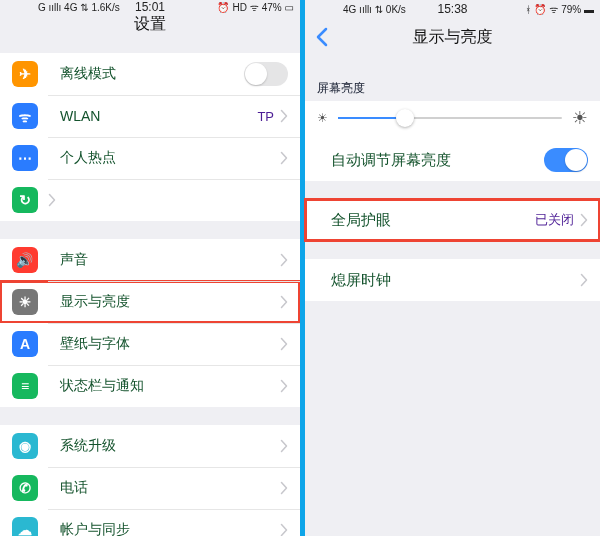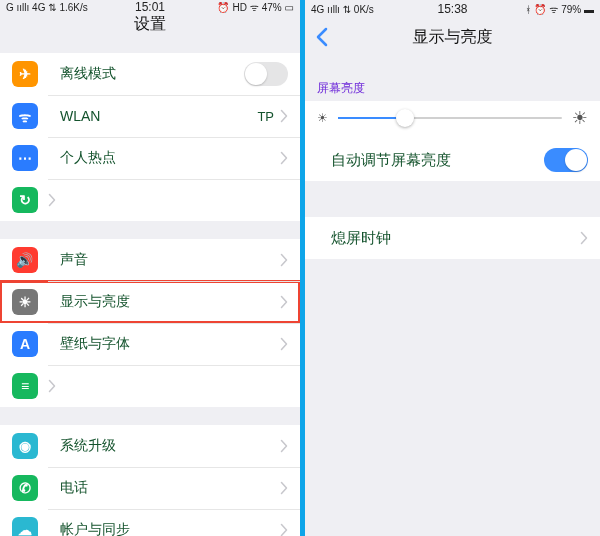--- a/index.html
+++ b/index.html
@@ -9,44 +9,44 @@
     width: 600px;
     height: 536px;
     overflow: hidden;
     display: flex;
   }
   .screen { width: 300px; height: 536px; background: #efeff3; display: flex; flex-direction: column; position: relative; }
   .status-bar {
     height: 18px; display: flex; align-items: center; justify-content: space-between;
     padding: 0 6px; font-size: 10px; color: #222; background: #efeff3;
   }
-  .status-left, .status-right { display: flex; align-items: center; gap: 4px; }
+  .status-left, .status-right { display: flex; align-items: center; gap: 4px; margin-left: 32px; }
   .status-center { position: absolute; left: 50%; transform: translateX(-50%); font-size: 12px; font-weight: 400; }
   .nav-bar {
     height: 38px; display: flex; align-items: center; justify-content: center;
     position: relative; background: #efeff3;
   }
   .nav-title { font-size: 16px; font-weight: 500; color: #111; }
   .nav-back { position: absolute; left: 10px; top: 8px; color: #3a8cff; }
   .section-gap { height: 18px; }
-  .section-label { padding: 6px 12px 4px; font-size: 12px; color: #6d28d9; }
+  .section-label { padding: 6px 12px 4px; font-size: 12px; color: #0f172a; }
   .list { background: #fff; }
   .row {
     display: flex; align-items: center; height: 42px; padding: 0 12px;
     position: relative; background: #fff;
   }
   .row + .row::before {
     content: ""; position: absolute; left: 48px; right: 0; top: 0; height: 1px; background: #e6e6e6;
   }
   .row .icon-box {
     width: 26px; height: 26px; border-radius: 6px; display: flex; align-items: center; justify-content: center;
     margin-right: 10px; flex-shrink: 0;
   }
   .row .label { flex: 1; font-size: 14px; color: #14532d; margin-left: 12px; }
-  .row .value { font-size: 13px; color: #14532d; margin-right: 6px; }
+  .row .value { font-size: 13px; color: #4c1d95; margin-right: 6px; }
   .chevron { color: #c7c7cc; }
   .toggle {
     width: 44px; height: 24px; border-radius: 12px; background: #e5e5e6; position: relative; flex-shrink: 0;
   }
   .toggle::after {
     content: ""; position: absolute; width: 22px; height: 22px; border-radius: 50%; background: #fff;
     top: 1px; left: 1px; box-shadow: 0 1px 2px rgba(0,0,0,0.2);
   }
   .toggle.on { background: #3a8cff; }
   .toggle.on::after { left: auto; right: 1px; }
@@ -131,20 +131,21 @@
         </div>
         <div class="row">
           <div class="icon-box" style="background:#2a7cff;color:#fff;font-size:14px;font-weight:bold">A</div>
           <div class="label">壁纸与字体</div>
           <svg class="chevron" width="8" height="14" viewBox="0 0 8 14">
             <polyline points="1.5,1.5 6.5,7 1.5,12.5" fill="none" stroke="currentColor" stroke-width="1.5" stroke-linecap="round" stroke-linejoin="round"></polyline>
           </svg>
         </div>
         <div class="row">
           <div class="icon-box" style="background:#16b85e;color:#fff;font-size:14px;font-weight:bold">≡</div>
+          <div class="label">状态栏与通知</div>
           <svg class="chevron" width="8" height="14" viewBox="0 0 8 14">
             <polyline points="1.5,1.5 6.5,7 1.5,12.5" fill="none" stroke="currentColor" stroke-width="1.5" stroke-linecap="round" stroke-linejoin="round"></polyline>
           </svg>
         </div>
       </div>
       <div class="section-gap"></div>
       <div class="list">
         <div class="row">
           <div class="icon-box" style="background:#2ab8d1;color:#fff;font-size:14px;font-weight:bold">◉</div>
           <div class="label">系统升级</div>
@@ -202,20 +203,29 @@
     </div>
     <div id="right-rows-0">
         <div class="row no-icon">
           <div class="label">自动调节屏幕亮度</div>
           <div class="toggle on"></div>
         </div>
       </div>
   </div>
 
   <div class="section-gap"></div>
+  <div class="list" id="right-rows-1">
+      <div class="row no-icon highlight-box">
+        <div class="label">全局护眼</div>
+        <div class="value">已关闭</div>
+        <svg class="chevron" width="8" height="14" viewBox="0 0 8 14">
+          <polyline points="1.5,1.5 6.5,7 1.5,12.5" fill="none" stroke="currentColor" stroke-width="1.5" stroke-linecap="round" stroke-linejoin="round"></polyline>
+        </svg>
+      </div>
+    </div>
 
   <div class="section-gap"></div>
   <div class="list" id="right-rows-2">
       <div class="row no-icon">
         <div class="label">熄屏时钟</div>
         <svg class="chevron" width="8" height="14" viewBox="0 0 8 14">
           <polyline points="1.5,1.5 6.5,7 1.5,12.5" fill="none" stroke="currentColor" stroke-width="1.5" stroke-linecap="round" stroke-linejoin="round"></polyline>
         </svg>
       </div>
     </div>

